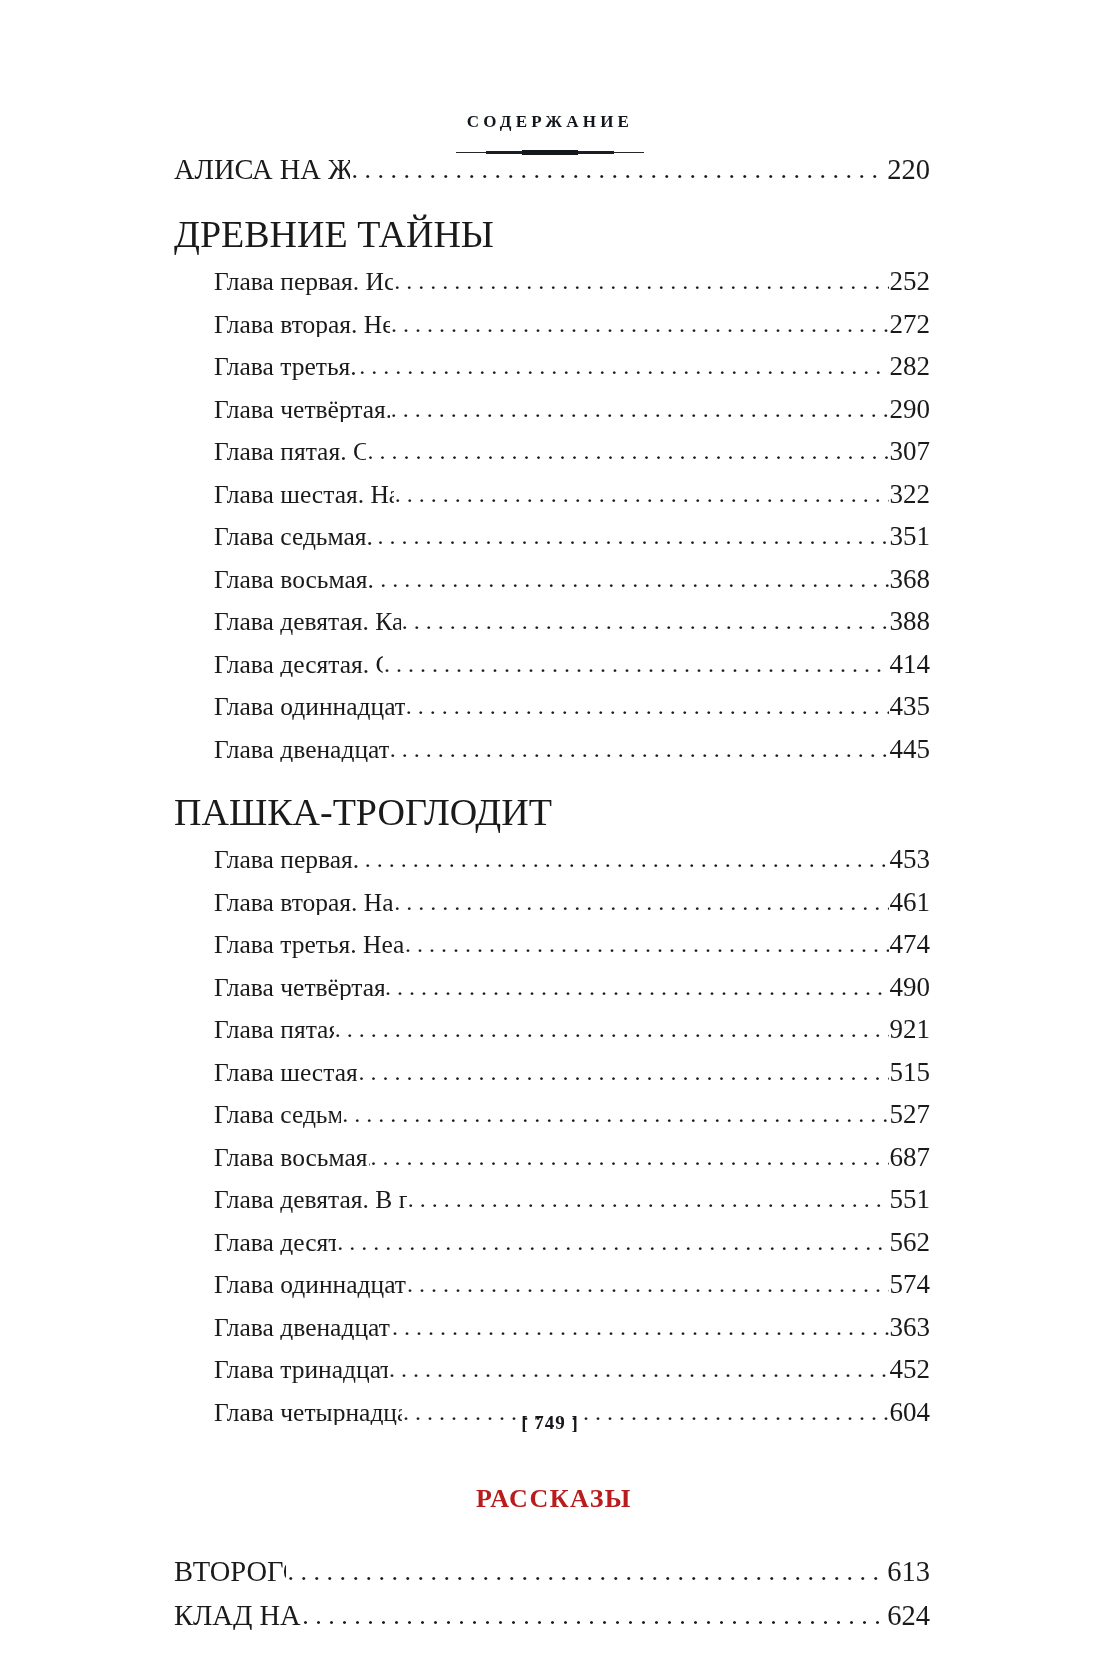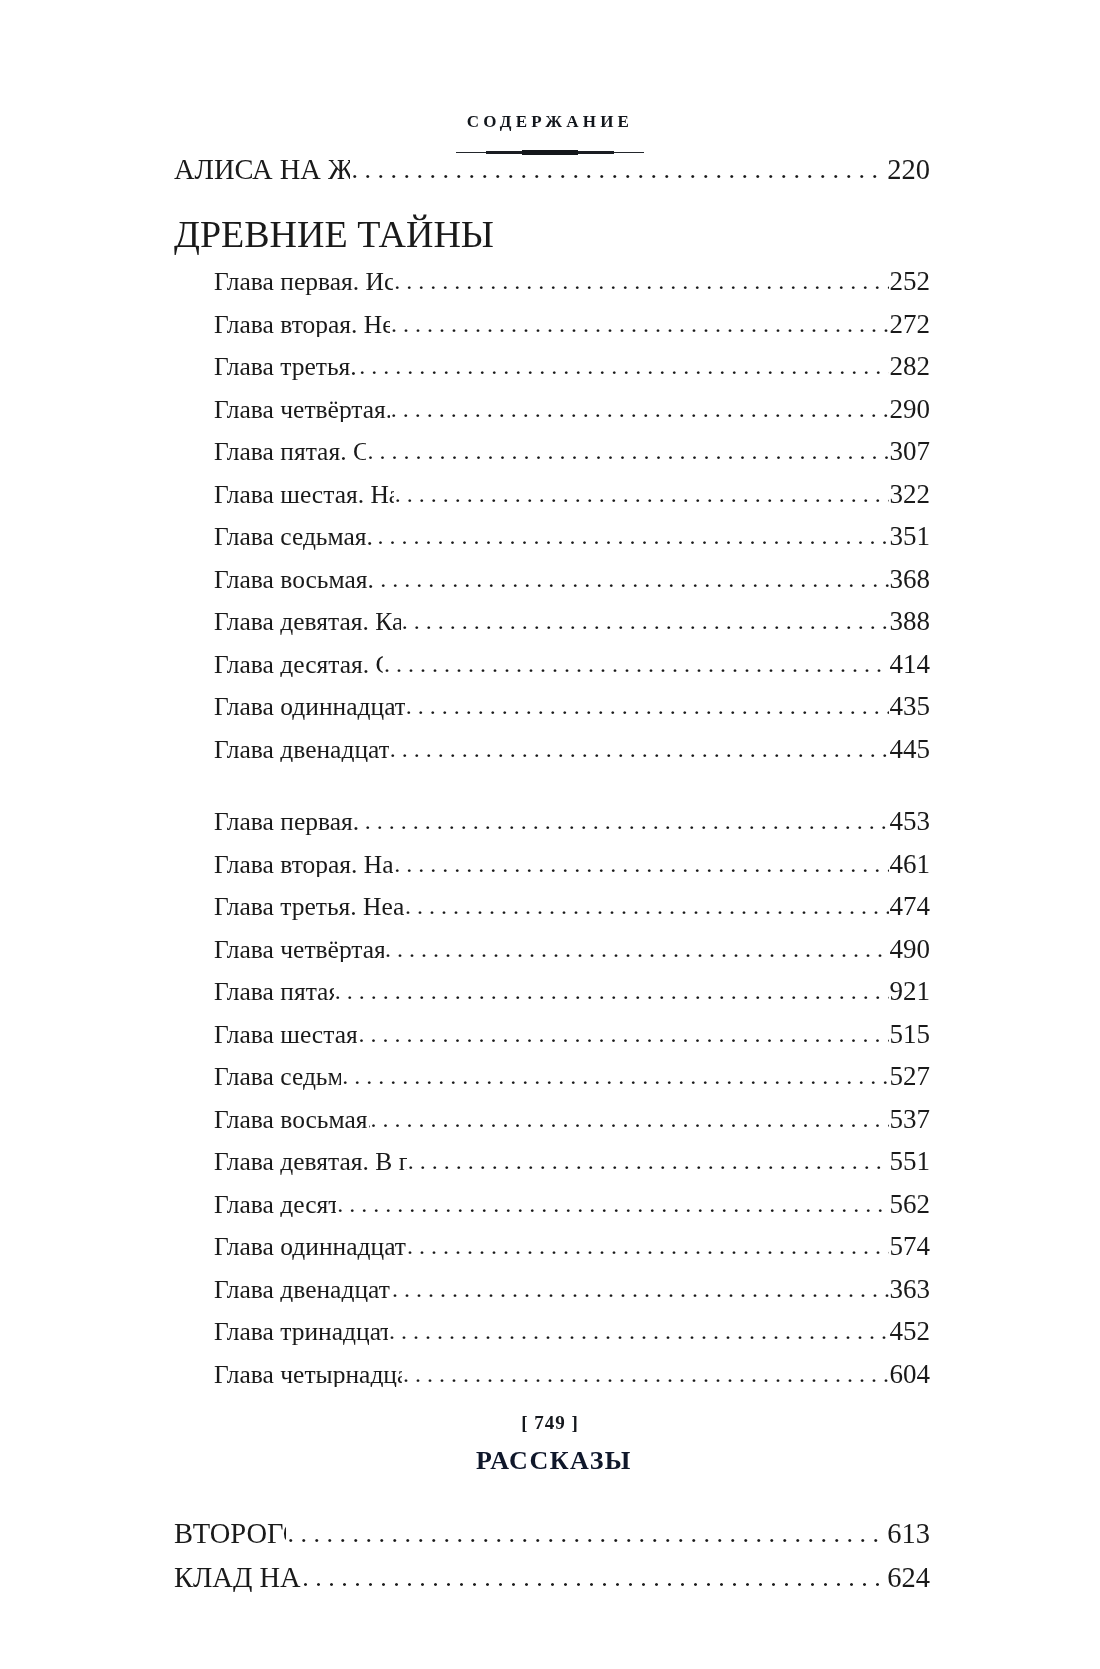--- a/index.html
+++ b/index.html
@@ -154,21 +154,21 @@
   .gap-big {
     height: 58px;
   }
 
   
   .center-head {
     text-align: center;
     font-size: 26px;
     font-weight: bold;
     letter-spacing: 1.5px;
-    color: #0f172a;
+    color: #b91c1c;
   }
 
   
   .footer {
     position: absolute;
     left: 0;
     right: 0;
     top: 1412px;
     text-align: center;
     font-size: 19px;
@@ -264,20 +264,21 @@
         <span class="leader"></span>
         <span class="page-num">435</span>
       </div>
       <div class="gap-row"></div>
       <div class="entry chapter">
         <span class="title">Глава двенадцатая. И бочонок рома!</span>
         <span class="leader"></span>
         <span class="page-num">445</span>
       </div>
       <div class="gap-part"></div>
+      <div class="section-head">ПАШКА-ТРОГЛОДИТ</div>
       <div class="gap-row"></div>
       <div class="entry chapter">
         <span class="title">Глава первая. Робот наоборот</span>
         <span class="leader"></span>
         <span class="page-num">453</span>
       </div>
       <div class="gap-row"></div>
       <div class="entry chapter">
         <span class="title">Глава вторая. Наши мохнатые предки</span>
         <span class="leader"></span>
@@ -310,21 +311,21 @@
       <div class="gap-row"></div>
       <div class="entry chapter">
         <span class="title">Глава седьмая. Рыбобой</span>
         <span class="leader"></span>
         <span class="page-num">527</span>
       </div>
       <div class="gap-row"></div>
       <div class="entry chapter">
         <span class="title">Глава восьмая. Тигриный клык</span>
         <span class="leader"></span>
-        <span class="page-num">537</span>
+        <span class="page-num">687</span>
       </div>
       <div class="gap-row"></div>
       <div class="entry chapter">
         <span class="title">Глава девятая. В пещеру пришёл медведь</span>
         <span class="leader"></span>
         <span class="page-num">551</span>
       </div>
       <div class="gap-row"></div>
       <div class="entry chapter">
         <span class="title">Глава десятая. В плену</span>

